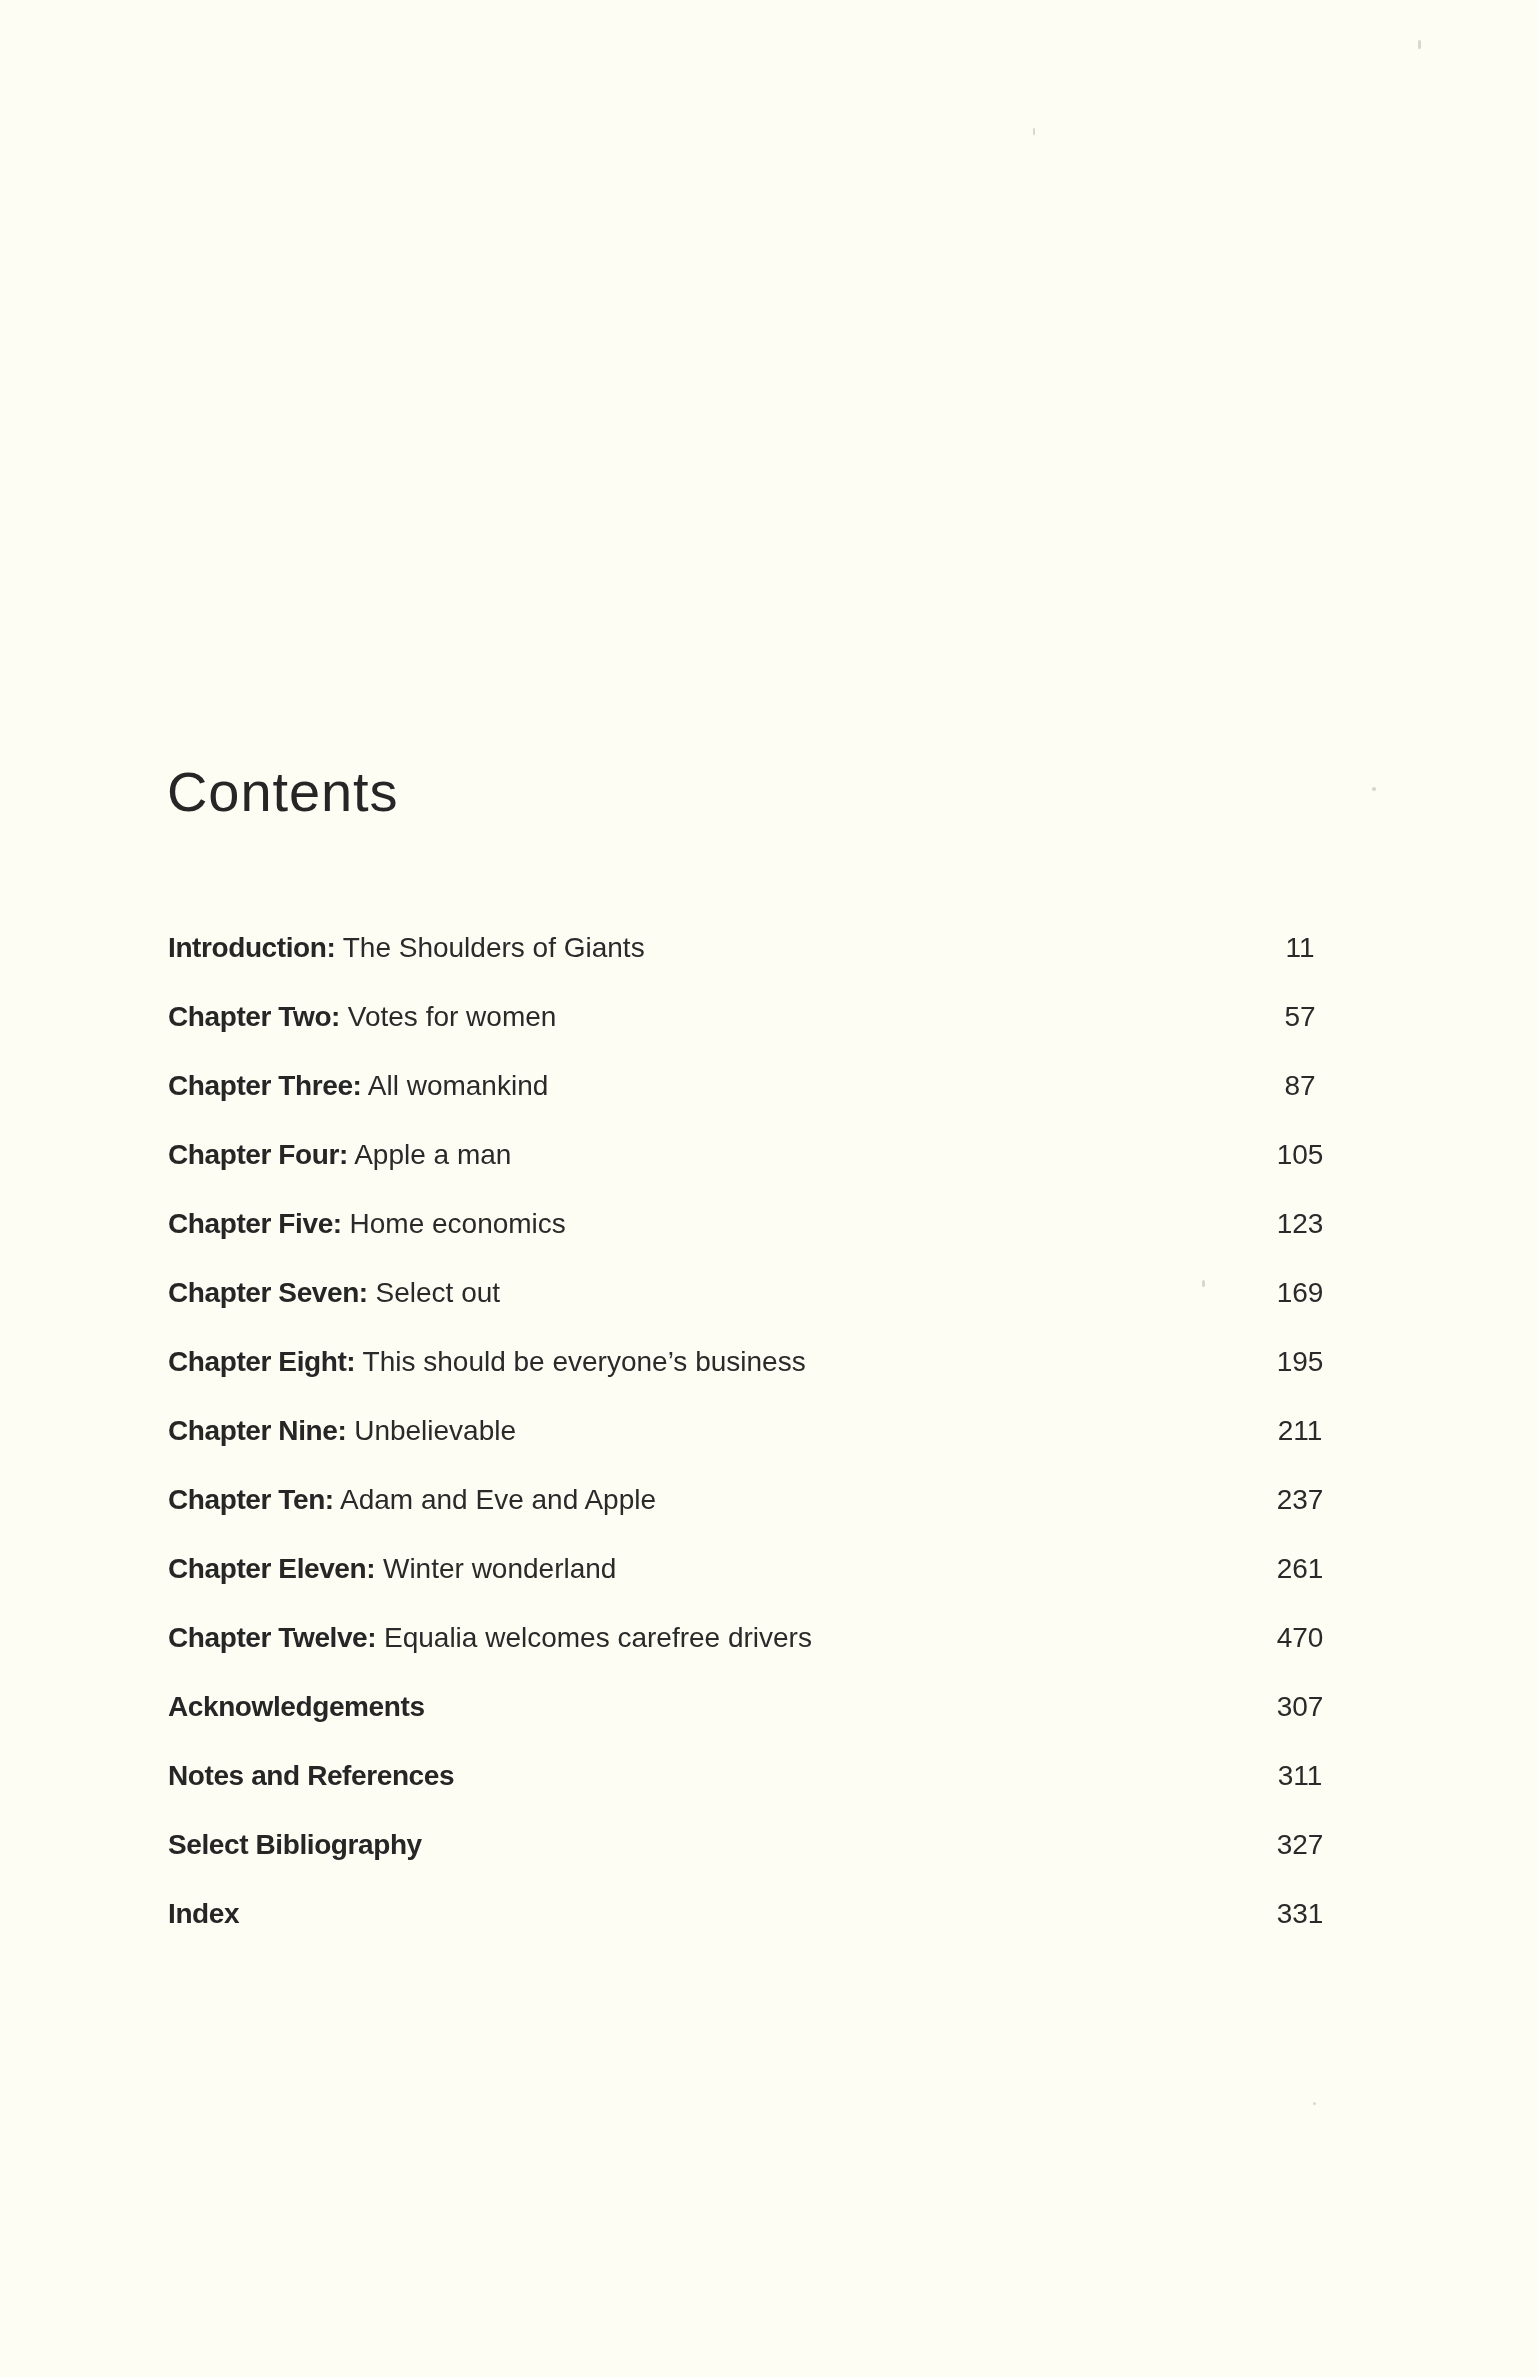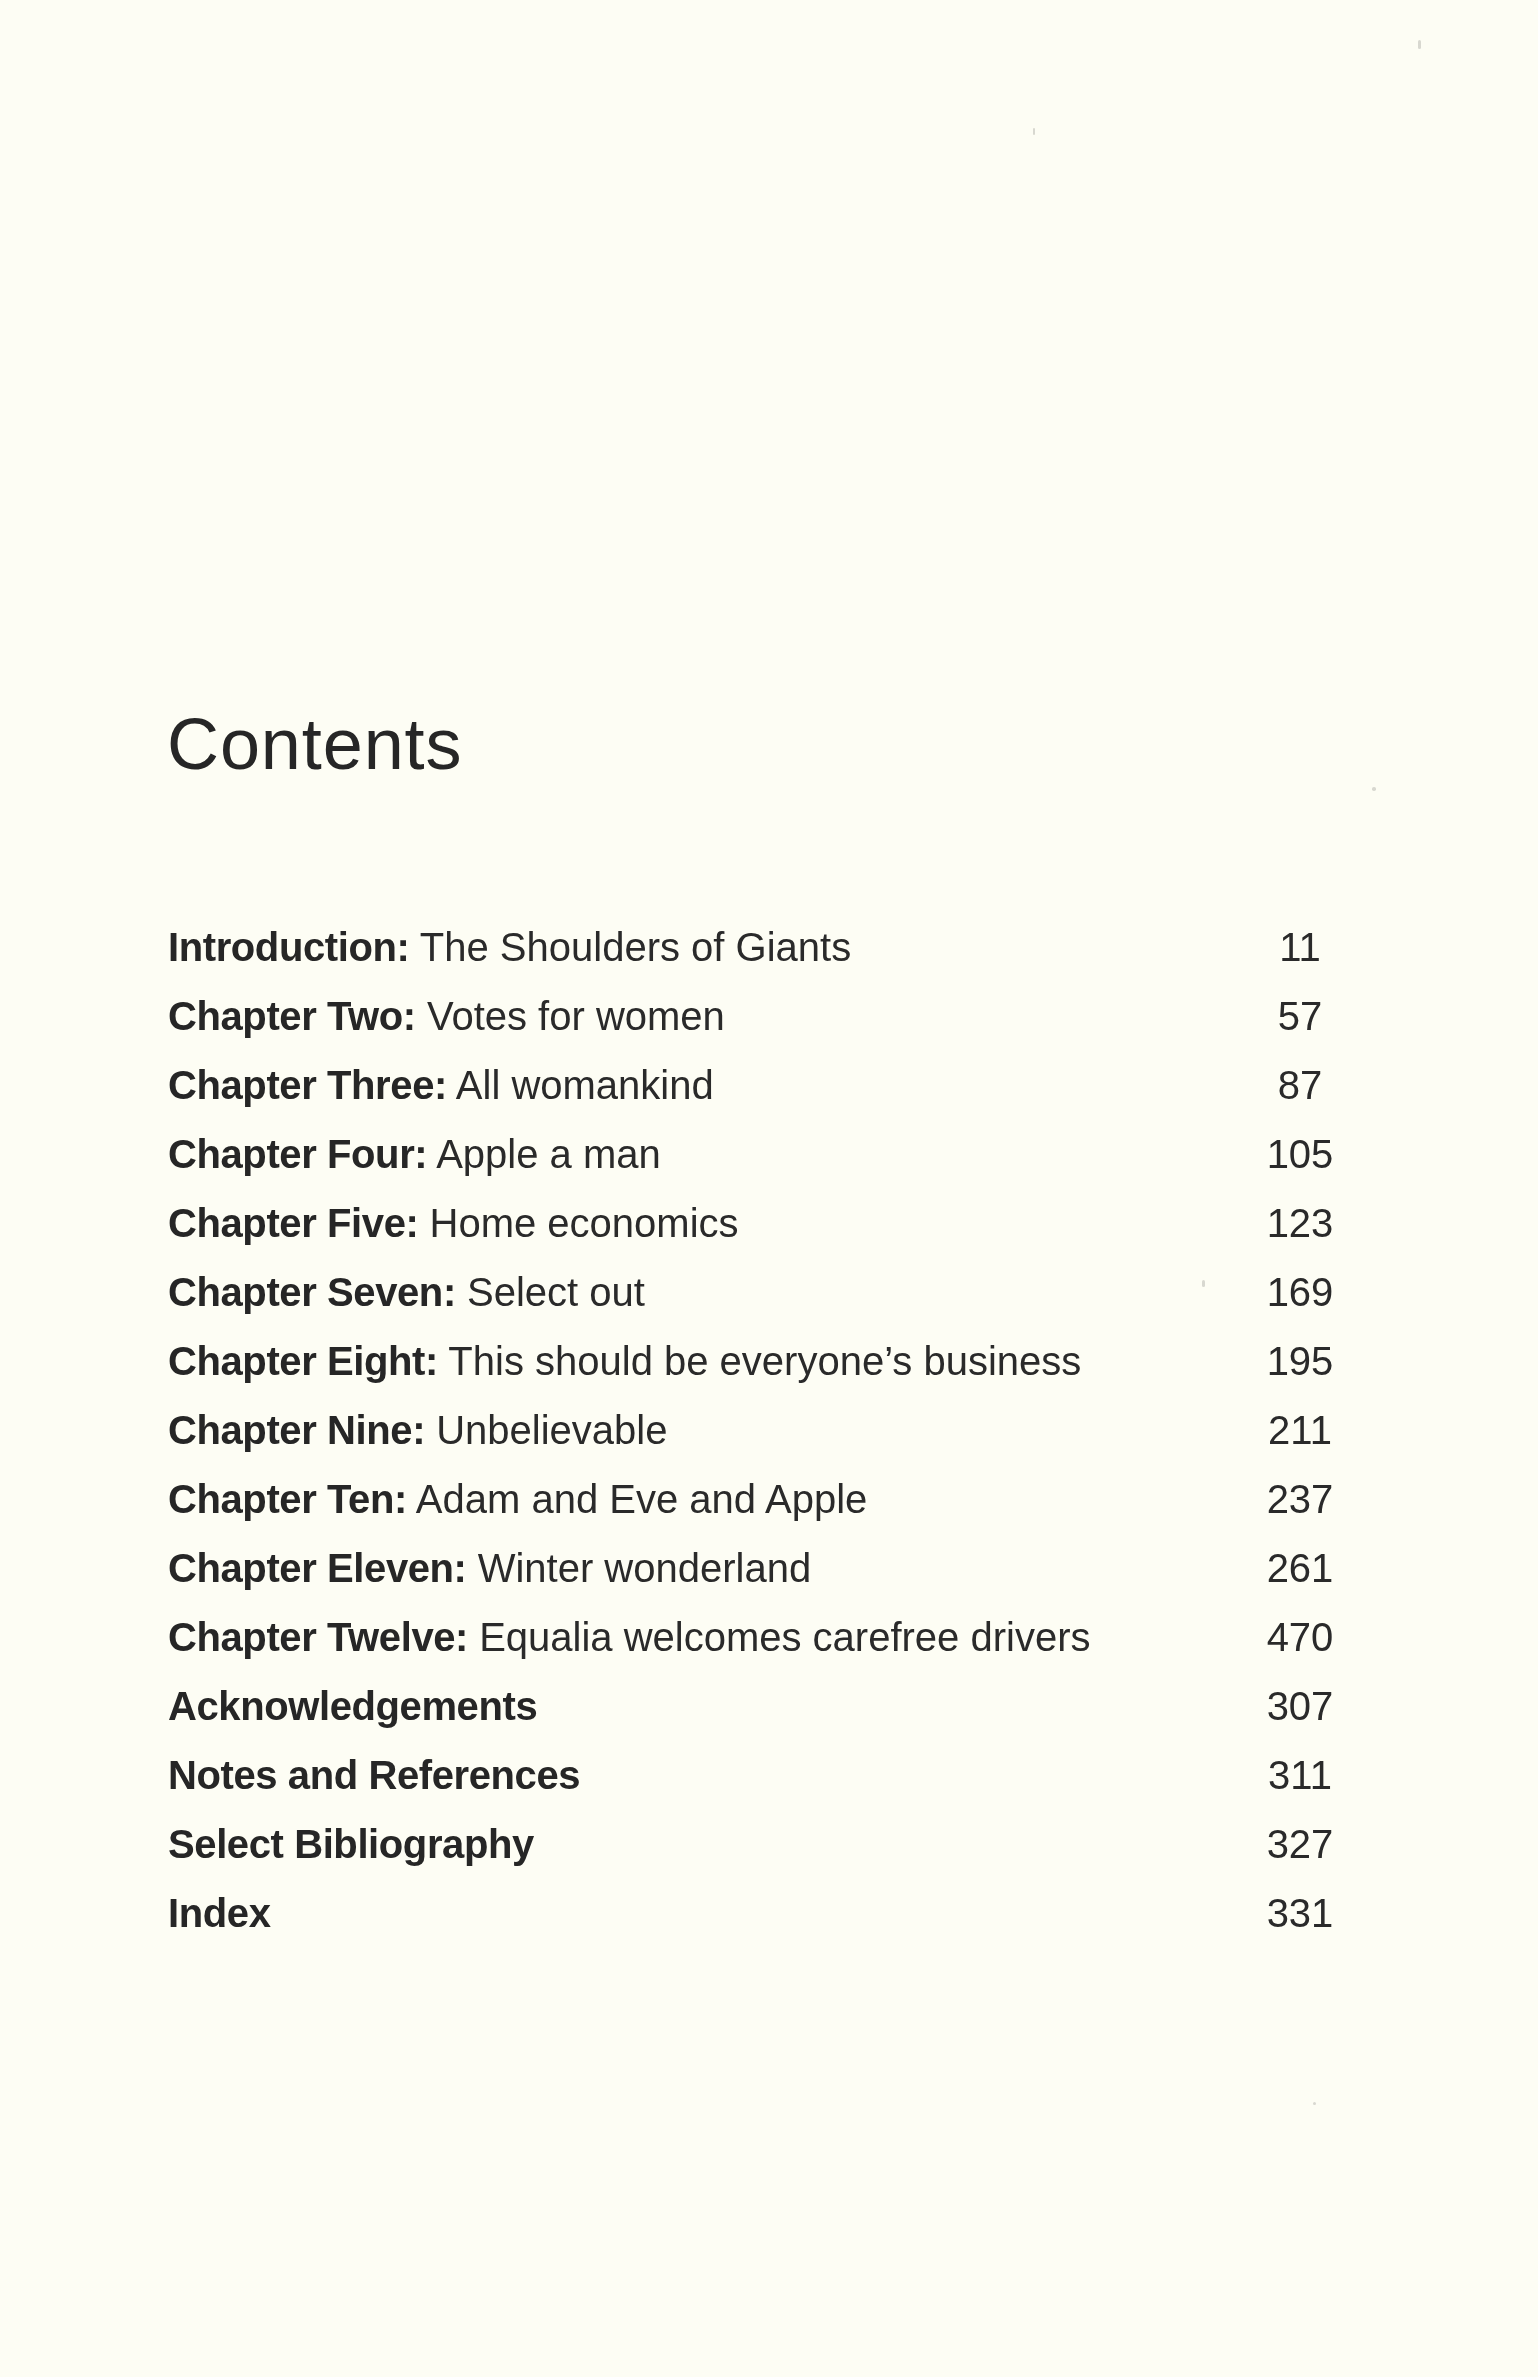--- a/index.html
+++ b/index.html
@@ -17,22 +17,22 @@
     }
     .page {
       position: absolute;
       left: 0; top: 0;
       width: 1538px;
       height: 2377px;
     }
     .title {
       position: absolute;
       left: 167px;
-      top: 700px;
-      font-size: 72px;
+      top: 748px;
+      font-size: 56px;
       line-height: 88px;
       font-weight: normal;
       letter-spacing: 0.9px;
       margin: 0;
       color: #262626;
     }
     .toc {
       position: absolute;
       left: 168px;
       top: 921px;
@@ -40,21 +40,21 @@
       margin: 0;
       padding: 0;
       list-style: none;
     }
     .toc-row {
       display: flex;
       justify-content: space-between;
       align-items: baseline;
       height: 69px;
       line-height: 53px;
-      font-size: 40px;
+      font-size: 28px;
       white-space: nowrap;
     }
     .toc-label {
       font-weight: bold;
       letter-spacing: -0.4px;
       color: #262626;
     }
     .toc-title {
       font-weight: normal;
       color: #2a2a2a;

